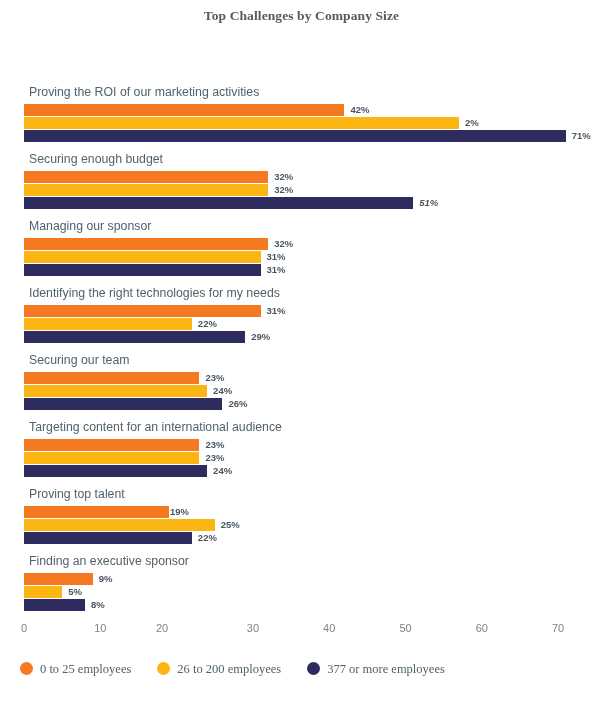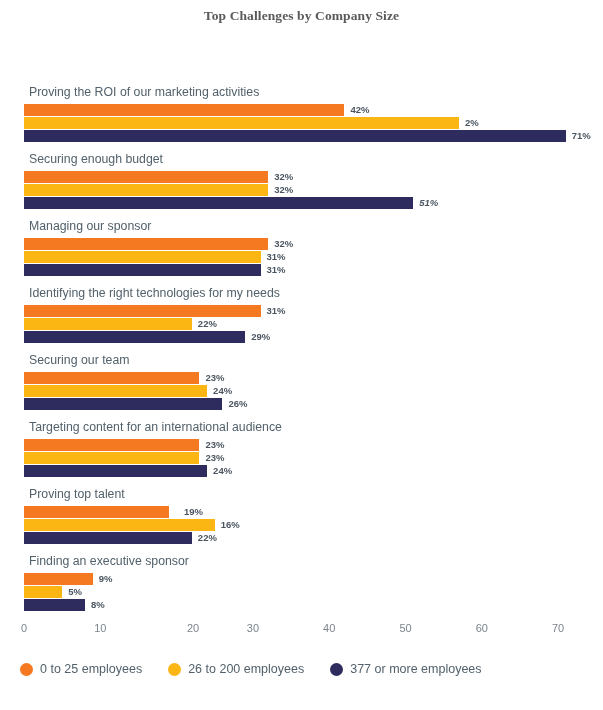--- a/index.html
+++ b/index.html
@@ -118,22 +118,23 @@
     top: 662px;
     width: 603px;
     display: flex;
     align-items: center;
     justify-content: flex-start;
     padding-left: 20px;
     box-sizing: border-box;
   }
   .legend-item {
     display: flex;
-    align-items: flex-end;
+    align-items: flex-start;
     margin-right: 26px;
+    font-family: Liberation Serif, serif;
   }
   .legend-dot {
     width: 13px;
     height: 13px;
     border-radius: 50%;
     margin-right: 7px;
     flex: 0 0 auto;
   }
   .legend-label {
     font-size: 12.5px;
@@ -251,25 +252,25 @@
             <div class="bar" style="width: 183.12px; background: rgb(46, 44, 95);"></div>
             <div class="bar-value" style="left: 189.12px;">24%</div>
           </div>
         </div>
       </div>
       <div class="group" style="top: 402px;">
         <div class="group-label">Proving top talent</div>
         <div class="bars">
           <div class="bar-row">
             <div class="bar" style="width: 144.97px; background: rgb(244, 121, 32);"></div>
-            <div class="bar-value" style="left: 160px;">19%</div>
+            <div class="bar-value" style="left: 146px;">19%</div>
           </div>
           <div class="bar-row">
             <div class="bar" style="width: 190.75px; background: rgb(252, 182, 20);"></div>
-            <div class="bar-value" style="left: 196.75px;">16%</div>
+            <div class="bar-value" style="left: 196.75px;">25%</div>
           </div>
           <div class="bar-row">
             <div class="bar" style="width: 167.86px; background: rgb(46, 44, 95);"></div>
             <div class="bar-value" style="left: 173.86px;">22%</div>
           </div>
         </div>
       </div>
       <div class="group" style="top: 469px;">
         <div class="group-label">Finding an executive sponsor</div>
         <div class="bars">
@@ -285,21 +286,21 @@
             <div class="bar" style="width: 61.04px; background: rgb(46, 44, 95);"></div>
             <div class="bar-value" style="left: 67.04px;">8%</div>
           </div>
         </div>
       </div>
     </div>
 
   <div class="axis" id="x-axis">
       <div class="tick" style="left: 24px;">0</div>
       <div class="tick" style="left: 100.3px;">10</div>
-      <div class="tick" style="left: 193px;">20</div>
+      <div class="tick" style="left: 162px;">20</div>
       <div class="tick" style="left: 252.9px;">30</div>
       <div class="tick" style="left: 329.2px;">40</div>
       <div class="tick" style="left: 405.5px;">50</div>
       <div class="tick" style="left: 481.8px;">60</div>
       <div class="tick" style="left: 558.1px;">70</div>
     </div>
 
   <div class="legend" id="legend">
       <div class="legend-item">
         <span class="legend-dot" style="background: rgb(244, 121, 32);"></span>

